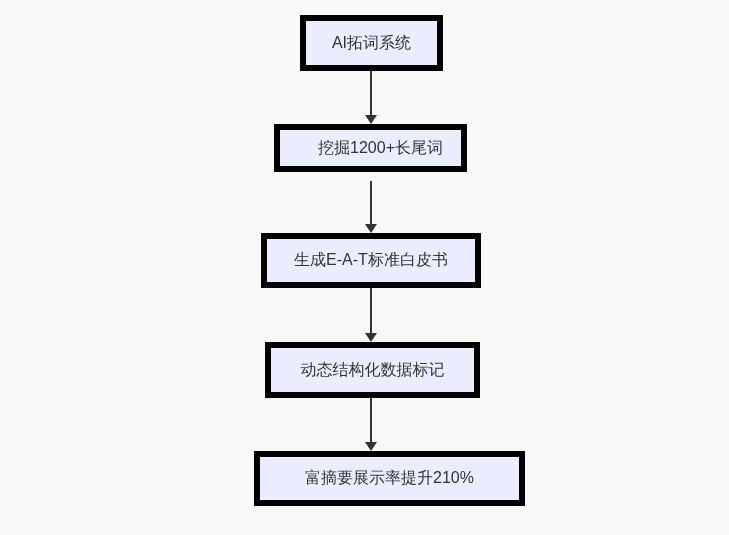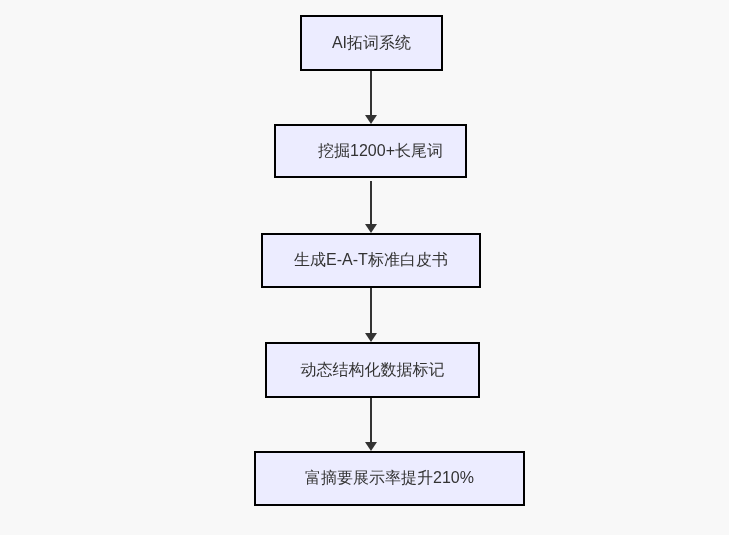--- a/index.html
+++ b/index.html
@@ -15,30 +15,30 @@
   }
   .canvas {
     position: relative;
     width: 729px;
     height: 535px;
   }
   .node {
     position: absolute;
     box-sizing: border-box;
     background: #ececff;
-    border: 2px solid #000000;
+    border: 6px solid #000000;
     display: flex;
     align-items: center;
     justify-content: center;
     font-size: 16px;
     color: #333333;
     white-space: nowrap;
   }
   .node-1 { left: 300px; top: 15px;  width: 143px; height: 56px; }
-  .node-2 { left: 274px; top: 124px; width: 193px; height: 54px; padding-left: 20px; }
+  .node-2 { left: 274px; top: 124px; width: 193px; height: 48px; padding-left: 20px; }
   .node-3 { left: 261px; top: 233px; width: 220px; height: 55px; text-align: center; }
   .node-4 { left: 265px; top: 342px; width: 215px; height: 56px; }
   .node-5 { left: 254px; top: 451px; width: 271px; height: 55px; }
 
   .edge {
     position: absolute;
     left: 370px;
     width: 2px;
     background: #333333;
   }

